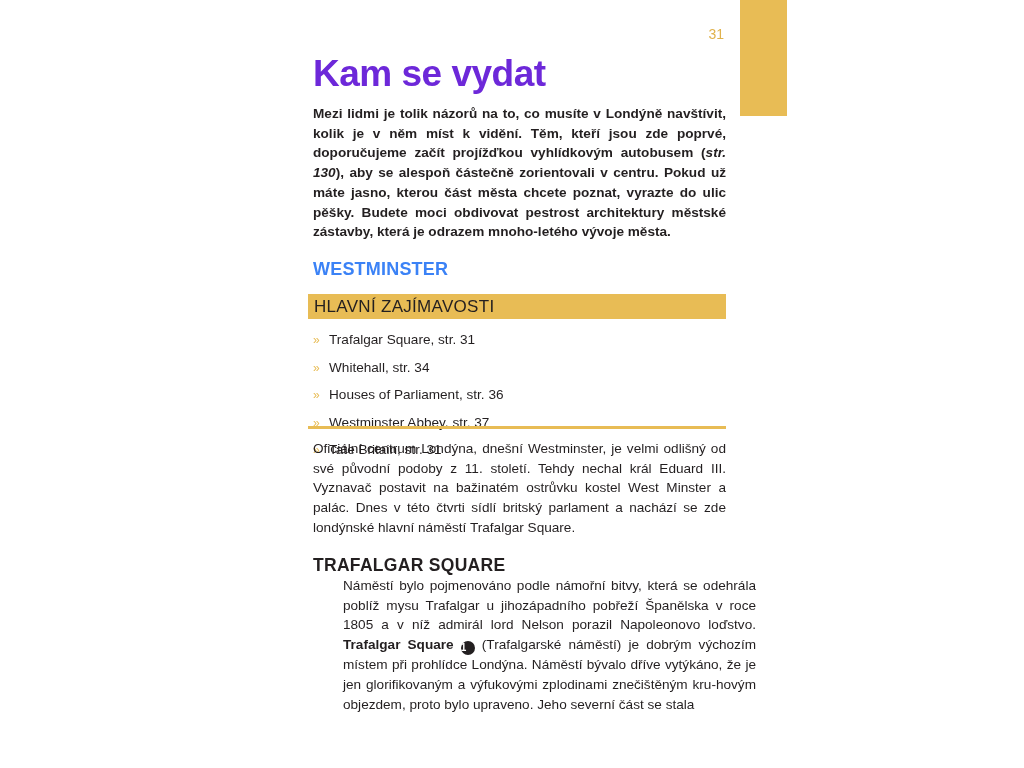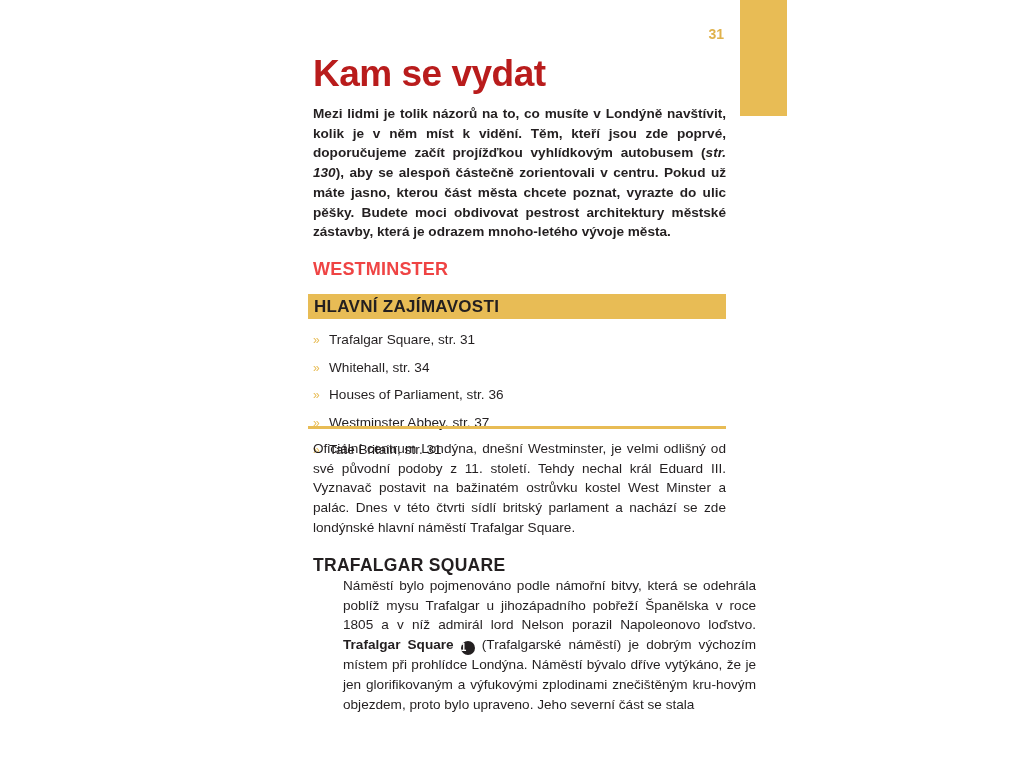--- a/index.html
+++ b/index.html
@@ -2,30 +2,30 @@
 <html><head>
   <meta charset="utf-8">
   <style>
     html, body { margin: 0; padding: 0; }
     body {
       width: 1024px; height: 768px; background: #ffffff; position: relative; overflow: hidden;
       font-family: "Liberation Sans", "DejaVu Sans", sans-serif; color: #231f20;
     }
     .tab-marker { position: absolute; left: 740px; top: 0; width: 47px; height: 116px; background: #e8bc55; }
     .page-number { position: absolute; left: 700px; top: 26px; width: 24px; text-align: right;
-      font-weight: bold; font-size: 14px; color: #e0b24c; }
+      font-weight: normal; font-size: 14px; color: #e0b24c; }
     .page-title { position: absolute; left: 313px; top: 50px; margin: 0; font-size: 37px; font-weight: bold;
-      letter-spacing: -0.5px; color: #b91c1c; line-height: 48px; }
+      letter-spacing: -0.5px; color: #6d28d9; line-height: 48px; }
     .para { position: absolute; left: 313px; width: 413px; margin: 0; font-size: 13.6px; line-height: 19.7px;
       text-align: justify; text-align-last: left; color: #231f20; }
     .intro { top: 104px; font-weight: bold; }
     .section-heading { position: absolute; left: 313px; top: 259px; margin: 0; font-size: 18px; font-weight: bold;
-      color: #ef4444; letter-spacing: 0.2px; }
+      color: #3b82f6; letter-spacing: 0.2px; }
     .box-header { position: absolute; left: 308px; top: 294px; width: 418px; height: 25px; background: #e8bc55; }
-    .box-header-label { position: absolute; left: 6px; top: 3px; font-size: 17px; font-weight: bold; color: #231f20;
+    .box-header-label { position: absolute; left: 6px; top: 3px; font-size: 17px; font-weight: normal; color: #231f20;
       letter-spacing: 0.3px; margin: 0; }
     .highlight-list { position: absolute; left: 313px; top: 322px; margin: 0; padding: 0; list-style: none; }
     .highlight-list li { font-size: 13.6px; line-height: 19.6px; height: 19.6px; white-space: nowrap; margin-top: 8px; }
     .bullet { color: #e8bc55; display: inline-block; width: 16px; font-size: 12px; }
     .box-rule { position: absolute; left: 308px; top: 426px; width: 418px; height: 3px; background: #e8bc55; }
     .para2 { top: 439px; }
     .sub-heading { position: absolute; left: 313px; top: 555px; margin: 0; font-size: 17.5px; font-weight: bold;
       color: #231f20; letter-spacing: 0.3px; }
     .para3 { top: 576px; margin-left: 30px; }
     .para3 b { font-weight: bold; }

